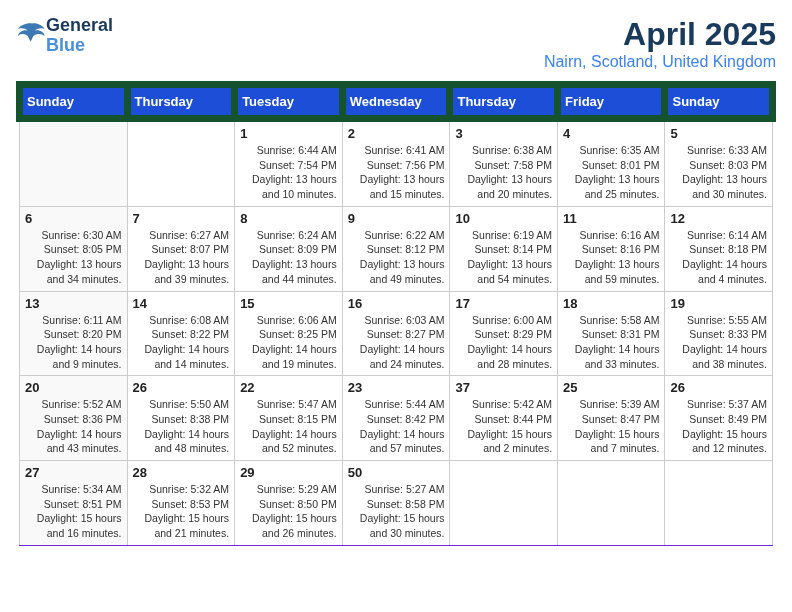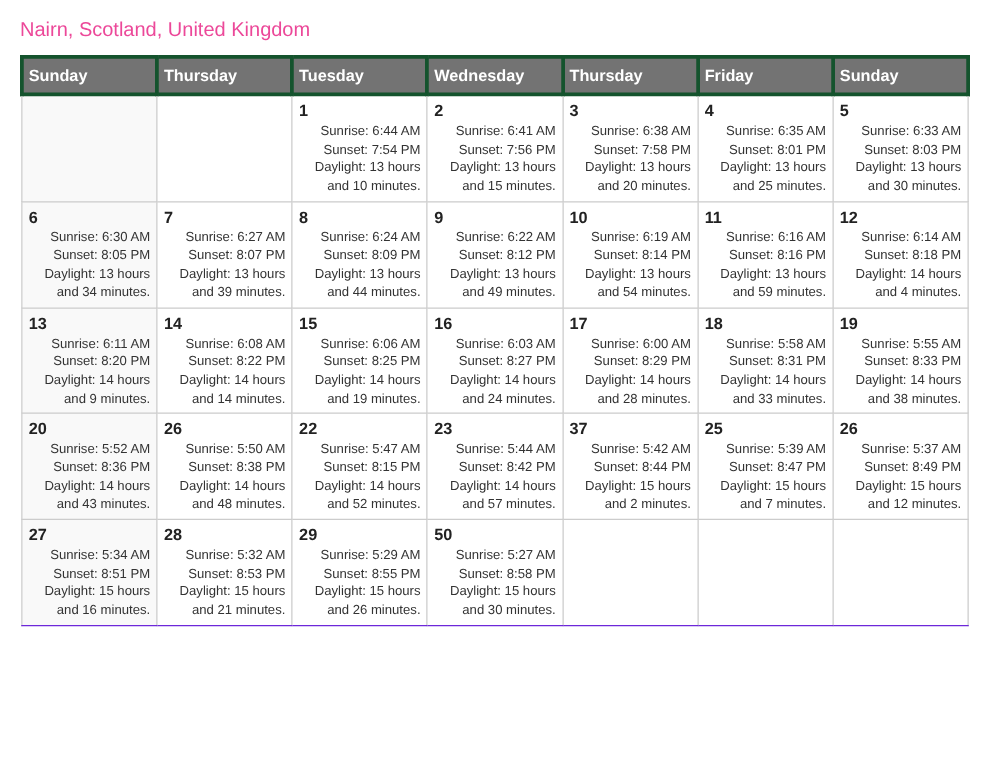--- a/index.html
+++ b/index.html
@@ -37,36 +37,36 @@
     .title-block {
       text-align: right;
     }
     .title-block h1 {
       font-size: 32px;
       color: #1a3a5c;
       font-weight: bold;
     }
     .title-block h2 {
       font-size: 16px;
-      color: #ec4899;
+      color: #3b82f6;
       font-weight: normal;
     }
     .calendar {
       width: 100%;
       border-collapse: collapse;
       font-size: 11px;
     }
     .calendar thead th {
-      background: #737373;
+      background: #1d4ed8;
       color: #fff;
       padding: 6px 4px;
       text-align: left;
       font-size: 13px;
       font-weight: bold;
-      border: 3px solid #14532d;
+      border: 7px solid #14532d;
     }
     .calendar tbody td {
       border: 1px solid #ccc;
       vertical-align: top;
       padding: 4px 5px;
       width: 108px;
       min-height: 80px;
       color: #333;
       background: #fff;
     }
@@ -90,21 +90,34 @@
       background: #f5f5f5;
     }
     .calendar tbody tr td:first-child {
       background: #f9f9f9;
     }
   </style>
 </head>
 <body>
 
 <div class="header">
+  <div class="logo">
+    <div>
+      <svg class="logo-bird" viewBox="0 0 40 34" xmlns="http://www.w3.org/2000/svg">
+        <path d="M20 2 C24 0, 36 4, 38 10 C36 8, 28 8, 24 12 C30 10, 38 14, 38 20 C34 16, 26 16, 22 20 L18 28 L14 20 C10 16, 2 16, 0 20 C0 14, 8 10, 14 12 C10 8, 2 8, 0 10 C2 4, 16 0, 20 2Z" fill="#3d7ab5"></path>
+      </svg>
+    </div>
+    <div>
+      <div class="logo-text">
+        General<br><span>Blue</span>
+      </div>
+    </div>
+  </div>
   <div class="title-block">
+    <h1>April 2025</h1>
     <h2>Nairn, Scotland, United Kingdom</h2>
   </div>
 </div>
 
 <table class="calendar">
   <thead>
     <tr id="weekday-header">
         <th>Sunday</th>
         <th>Thursday</th>
         <th>Tuesday</th>
@@ -318,21 +331,21 @@
         <td>
           <span class="day-num">28</span>
           <div class="day-info">Sunrise: 5:32 AM
 Sunset: 8:53 PM
 Daylight: 15 hours
 and 21 minutes.</div>
         </td>
         <td>
           <span class="day-num">29</span>
           <div class="day-info">Sunrise: 5:29 AM
-Sunset: 8:55 PM
+Sunset: 8:50 PM
 Daylight: 15 hours
 and 26 minutes.</div>
         </td>
         <td>
           <span class="day-num">50</span>
           <div class="day-info">Sunrise: 5:27 AM
 Sunset: 8:58 PM
 Daylight: 15 hours
 and 30 minutes.</div>
         </td>

